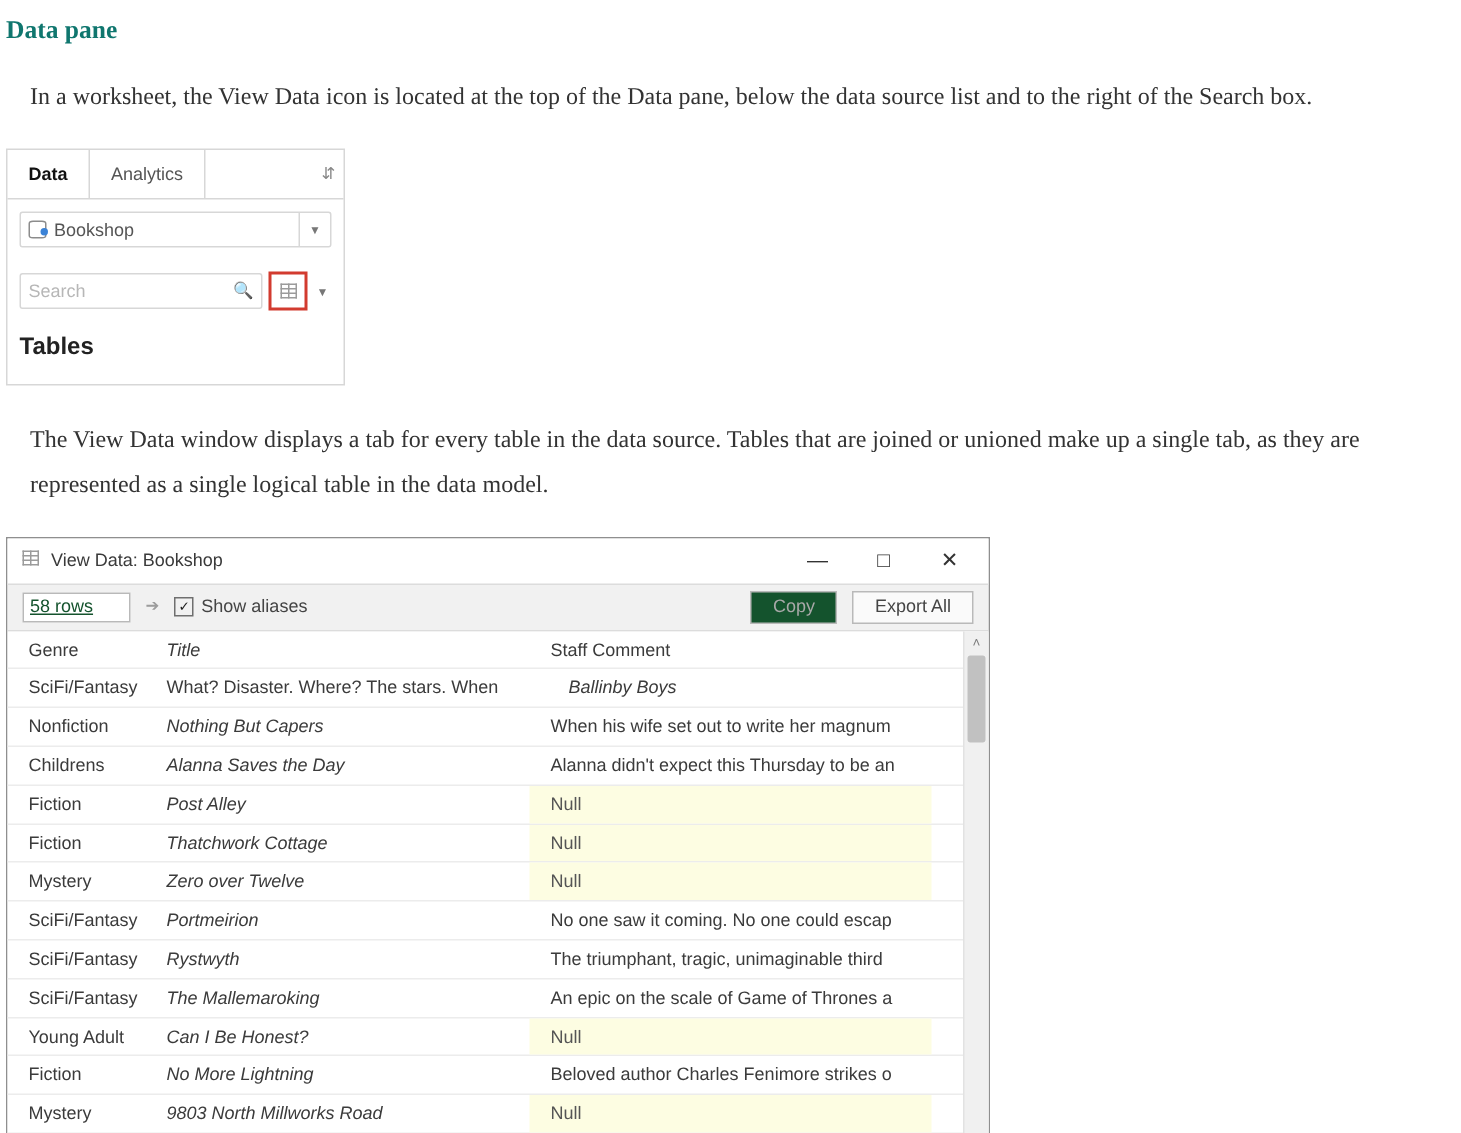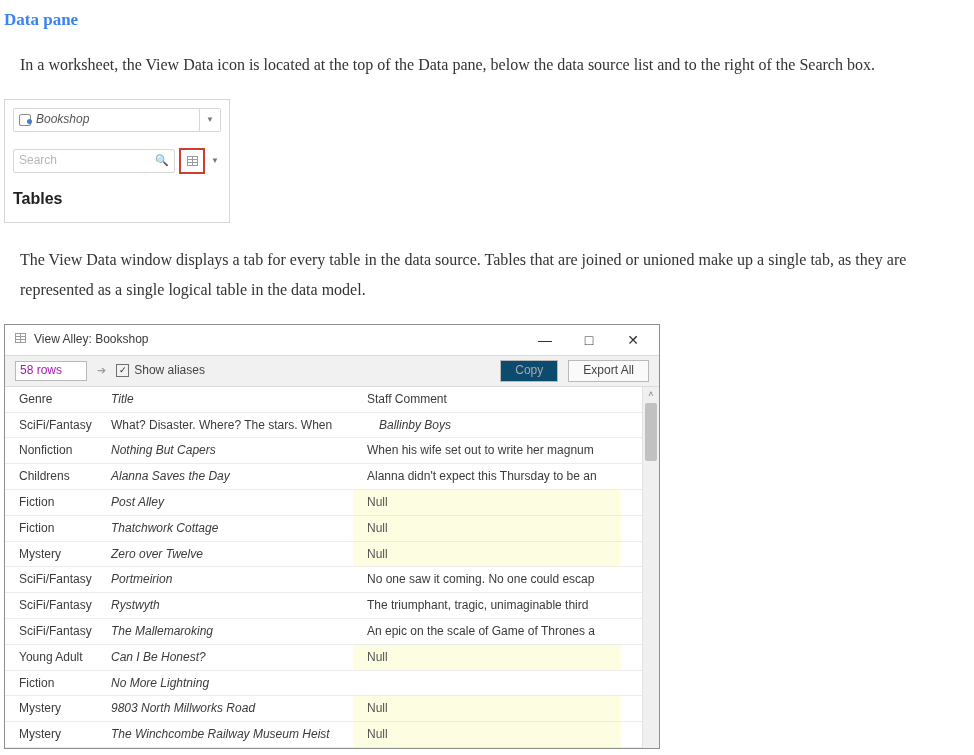--- a/index.html
+++ b/index.html
@@ -9,21 +9,21 @@
     color:#222;
     font-size:16px;
     line-height:1.9;
     padding:4px 4px 12px 4px;
     box-sizing:border-box;
   }
   .heading{
     font-weight:700;
     font-size:17px;
     margin:0 0 14px 0;
-    color:#3b82f6;
+    color:#0f766e;
   }
   .para{
     margin:0 0 18px 16px;
     color:#333;
   }
   
   .pane{
     width:224px;
     border:1px solid #d7d7d7;
     font-family:"Segoe UI", Arial, sans-serif;
@@ -45,21 +45,20 @@
   .pane-tab.active{color:#111;font-weight:600;}
   .pane-tabs .spacer{flex:1;}
   .pane-tabs .sort-icon{
     width:20px;display:flex;align-items:center;justify-content:center;color:#888;font-size:11px;
   }
   .pane-body{padding:8px;}
   .ds-row{
     display:flex;align-items:center;
     border:1px solid #d7d7d7;border-radius:2px;
     height:22px;
-    font-style:italic;
   }
   .ds-icon{
     width:22px;display:flex;align-items:center;justify-content:center;position:relative;
   }
   .ds-icon .cyl{
     width:10px;height:10px;border:1.2px solid #8c8c8c;border-radius:3px/2px;background:#fff;
   }
   .ds-icon .dot{
     position:absolute;width:5px;height:5px;border-radius:50%;background:#3a82d6;bottom:2px;left:13px;
   }
@@ -118,30 +117,30 @@
   }
   .win-title .ttext{color:#3a3a3a;}
   .win-title .sp{flex:1;}
   .win-controls{display:flex;gap:0;}
   .win-ctl{width:44px;height:28px;display:flex;align-items:center;justify-content:center;color:#333;font-size:14px;}
   .toolbar{
     display:flex;align-items:center;height:30px;padding:0 10px;gap:10px;
     background:#f1f1f1;border-bottom:1px solid #dcdcdc;
   }
   .rows-box{
-    border:1px solid #b9b9b9;background:#fff;height:18px;min-width:62px;padding:0 4px;display:flex;align-items:center;color:#a21caf;
+    border:1px solid #b9b9b9;background:#fff;height:18px;min-width:62px;padding:0 4px;display:flex;align-items:center;color:#14532d;text-decoration:underline;
   }
   .arrow-r{color:#9c9c9c;font-size:11px;}
   .chk{display:flex;align-items:center;gap:5px;color:#444;}
   .chk .box{width:11px;height:11px;border:1px solid #6f6f6f;display:flex;align-items:center;justify-content:center;font-size:9px;color:#222;}
   .toolbar .sp{flex:1;}
   .btn{
     border:1px solid #b9b9b9;background:#fafafa;height:20px;padding:0 14px;display:flex;align-items:center;color:#444;
   }
-  .btn.disabled{color:#a8a8a8;background:#0c4a6e;}
+  .btn.disabled{color:#a8a8a8;background:#14532d;}
   
   .grid-wrap{display:flex;background:#fff;}
   .grid{flex:1;}
   .grow{display:flex;border-bottom:1px solid #ececec;min-height:19px;align-items:center;}
   .grow.hdr{color:#444;}
   .gcell{padding:1px 6px 1px 14px;color:#3b3b3b;}
   .c-genre{width:92px;box-sizing:border-box;}
   .c-title{width:256px;box-sizing:border-box;font-style:italic;}
   .c-comment{width:268px;box-sizing:border-box;overflow:hidden;white-space:nowrap;}
   .c-comment.null{background:#fdfde2;color:#555;}
@@ -153,20 +152,26 @@
   .vscroll .thumb{position:absolute;top:16px;left:2px;right:2px;height:58px;background:#c1c1c1;border-radius:2px;}
 </style>
 </head>
 <body>
 
 <h3 class="heading">Data pane</h3>
 
 <p class="para">In a worksheet, the View Data icon is located at the top of the Data pane, below the data source list and to the right of the Search box.</p>
 
 <div class="pane">
+  <div class="pane-tabs">
+    <div class="pane-tab active">Data</div>
+    <div class="pane-tab">Analytics</div>
+    <div class="spacer"></div>
+    <div class="sort-icon">⇵</div>
+  </div>
   <div class="pane-body">
     <div class="ds-row">
       <span class="ds-icon">
           <span class="cyl"></span>
           <span class="dot"></span>
         </span>
       <span class="ds-name">Bookshop</span>
       <span class="ds-dd">▼</span>
     </div>
     <div class="search-row">
@@ -181,21 +186,21 @@
     </div>
     <div class="tables-lbl">Tables</div>
   </div>
 </div>
 
 <p class="para">The View Data window displays a tab for every table in the data source. Tables that are joined or unioned make up a single tab, as they are represented as a single logical table in the data model.</p>
 
 <div class="win">
   <div class="win-title">
     <span class="ico"><span class="tgrid"></span></span>
-    <span class="ttext">View Alley:  Bookshop</span>
+    <span class="ttext">View Data:  Bookshop</span>
     <span class="sp"></span>
     <div class="win-controls">
       <div class="win-ctl">—</div>
       <div class="win-ctl">□</div>
       <div class="win-ctl">✕</div>
     </div>
   </div>
 
   <div class="toolbar">
     <div class="rows-box">58 rows</div>
@@ -263,20 +268,21 @@
             <div class="gcell c-comment">An epic on the scale of Game of Thrones a</div>
           </div>
           <div class="grow">
             <div class="gcell c-genre">Young Adult</div>
             <div class="gcell c-title">Can I Be Honest?</div>
             <div class="gcell c-comment null">Null</div>
           </div>
           <div class="grow">
             <div class="gcell c-genre">Fiction</div>
             <div class="gcell c-title">No More Lightning</div>
+            <div class="gcell c-comment">Beloved author Charles Fenimore strikes o</div>
           </div>
           <div class="grow">
             <div class="gcell c-genre">Mystery</div>
             <div class="gcell c-title">9803 North Millworks Road</div>
             <div class="gcell c-comment null">Null</div>
           </div>
           <div class="grow">
             <div class="gcell c-genre">Mystery</div>
             <div class="gcell c-title">The Winchcombe Railway Museum Heist</div>
             <div class="gcell c-comment null">Null</div>

